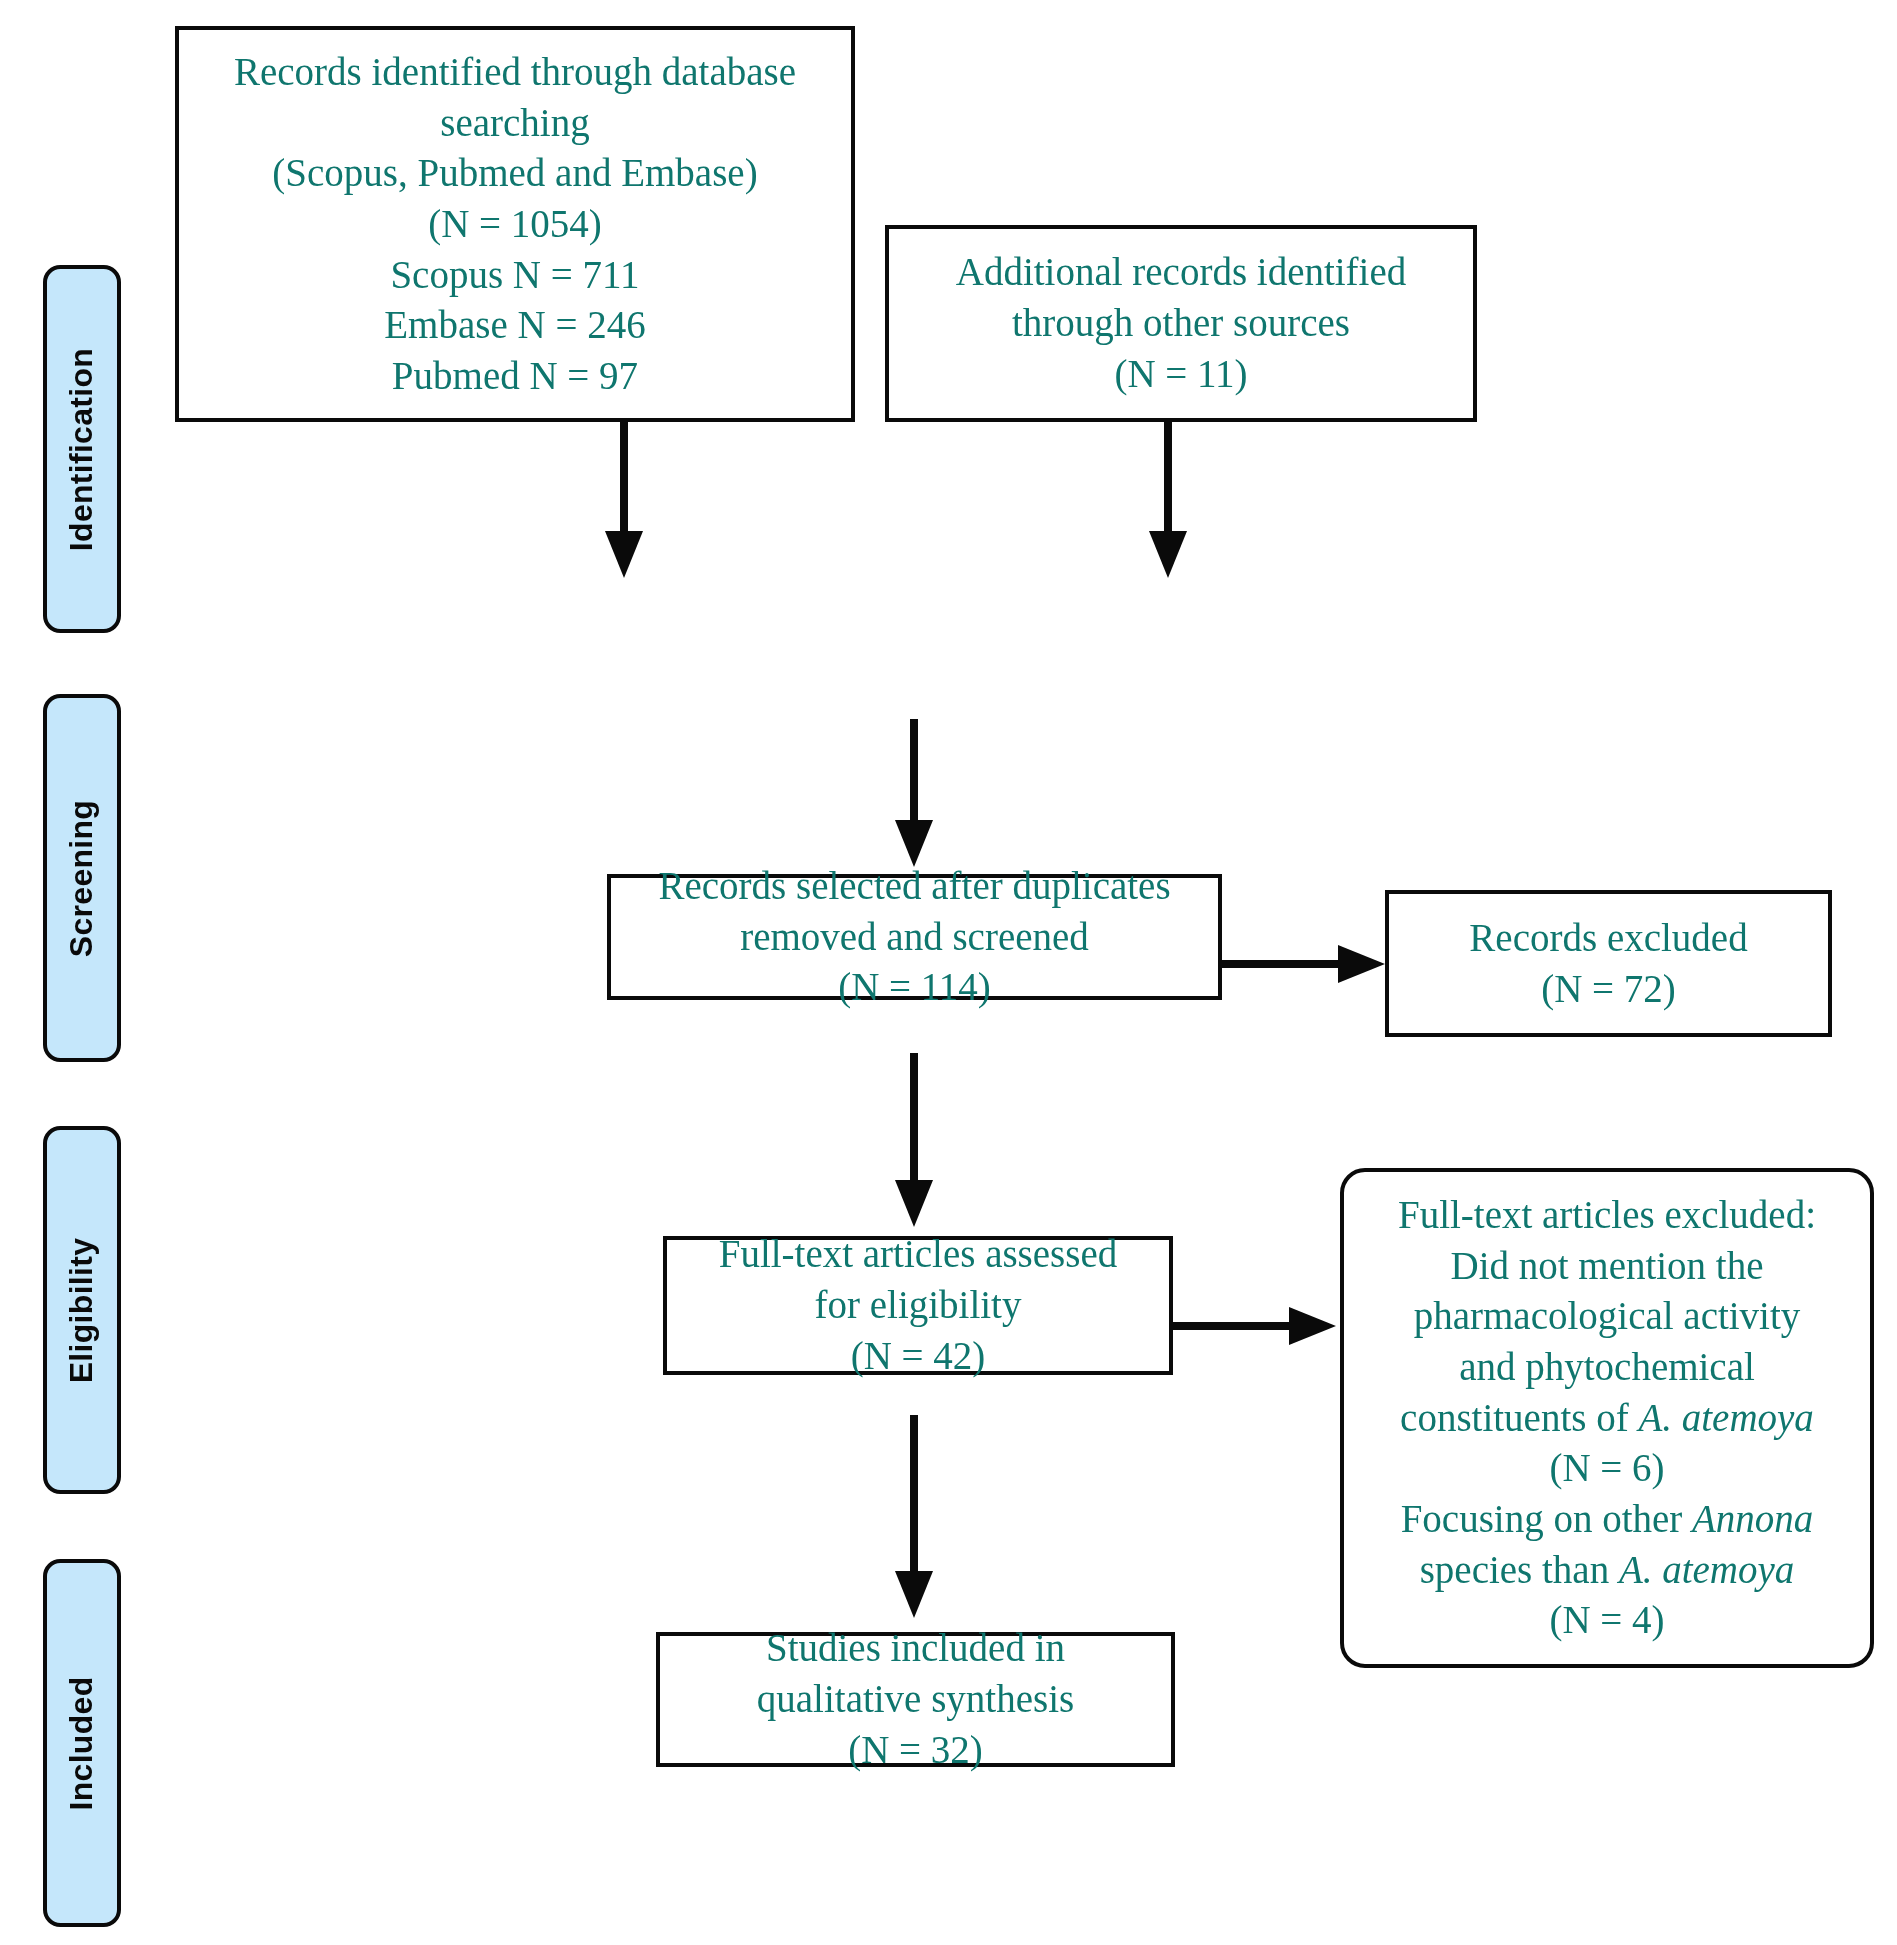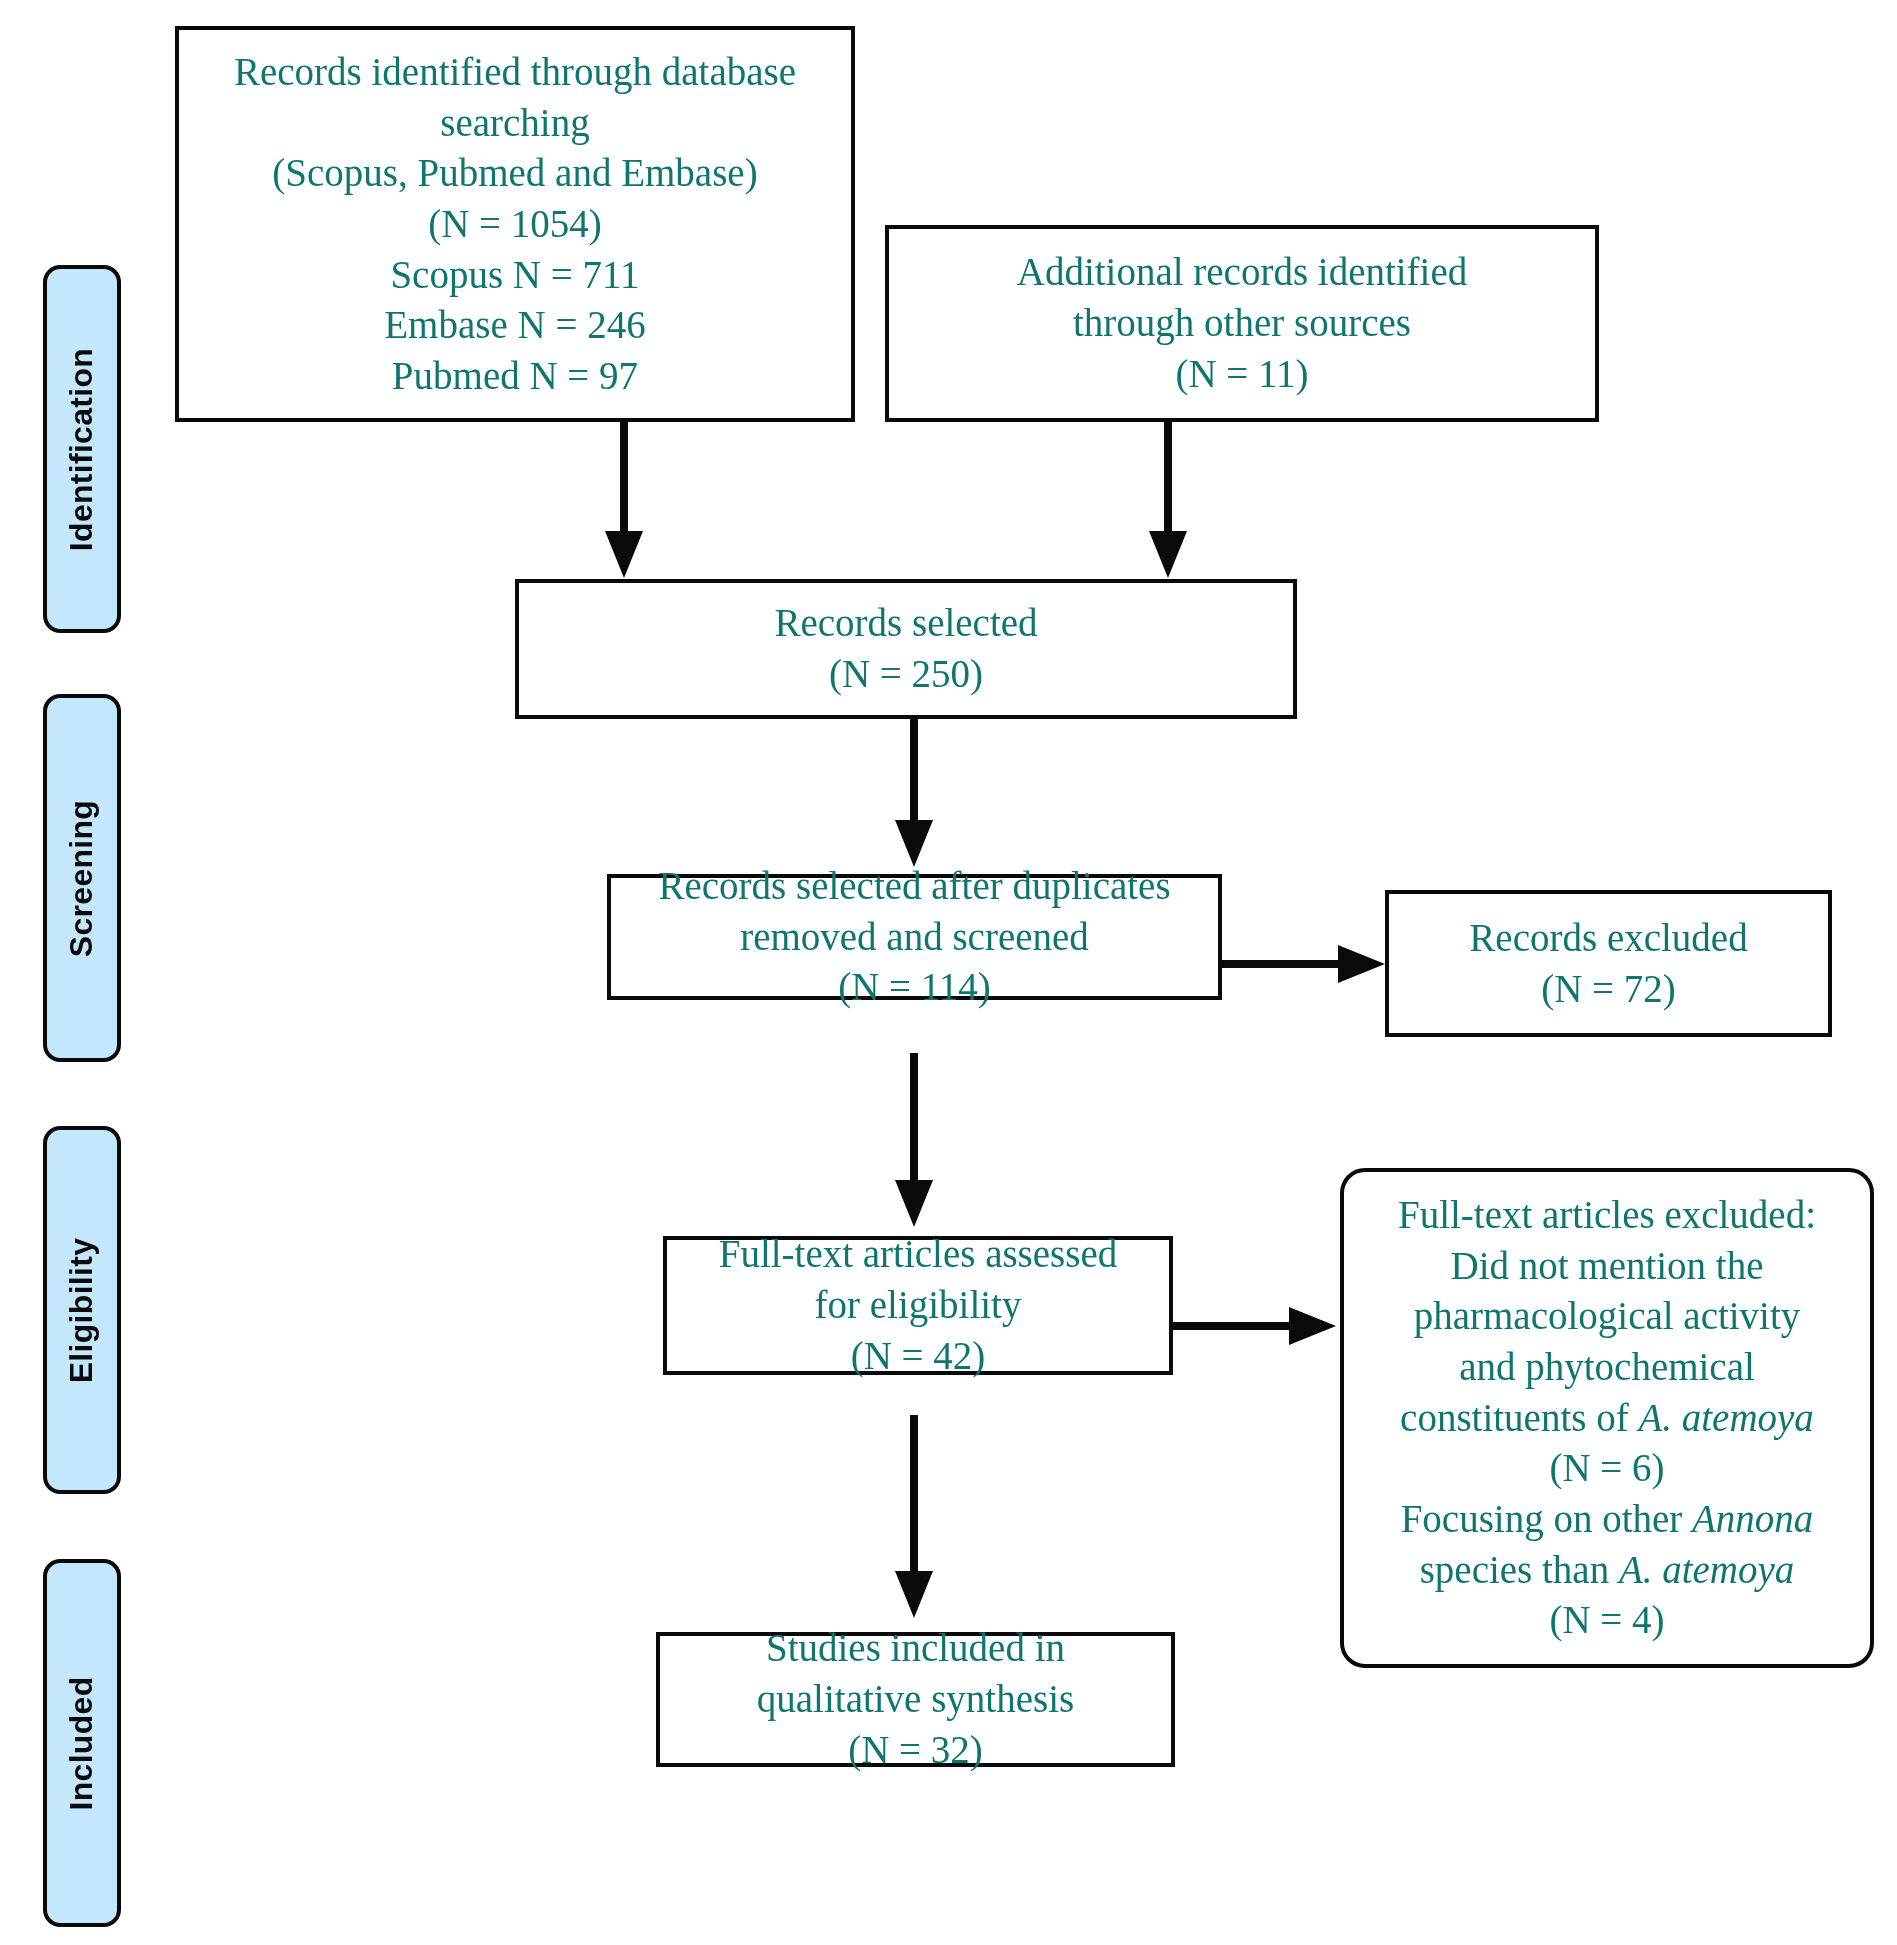--- a/index.html
+++ b/index.html
@@ -113,30 +113,26 @@
   <div class="flow-box" style="left:175px; top:26.4px; width:680px; height:396px;">
     <div class="box-text">Records identified through database
 searching
 (Scopus, Pubmed and Embase)
 (N = 1054)
 Scopus N = 711
 Embase N = 246
 Pubmed N = 97</div>
   </div>
 
-  <div class="flow-box" style="left:885px; top:225px; width:714px; height:197px;">
+  <div class="flow-box" style="left:885px; top:225px; width:592px; height:197px;">
     <div class="box-text">Additional records identified
 through other sources
 (N = 11)</div>
   </div>
 
-  <div class="flow-box" style="left:515px; top:579px; width:782px; height:140px;">
-    <div class="box-text">Records selected
-(N = 250)</div>
-  </div>
 
   <div class="flow-box" style="left:607px; top:874px; width:615px; height:126px;">
     <div class="box-text">Records selected after duplicates
 removed and screened
 (N = 114)</div>
   </div>
 
   <div class="flow-box" style="left:1385px; top:890px; width:447px; height:147px;justify-content:center;">
     <div class="box-text">Records excluded
 (N = 72)</div>

